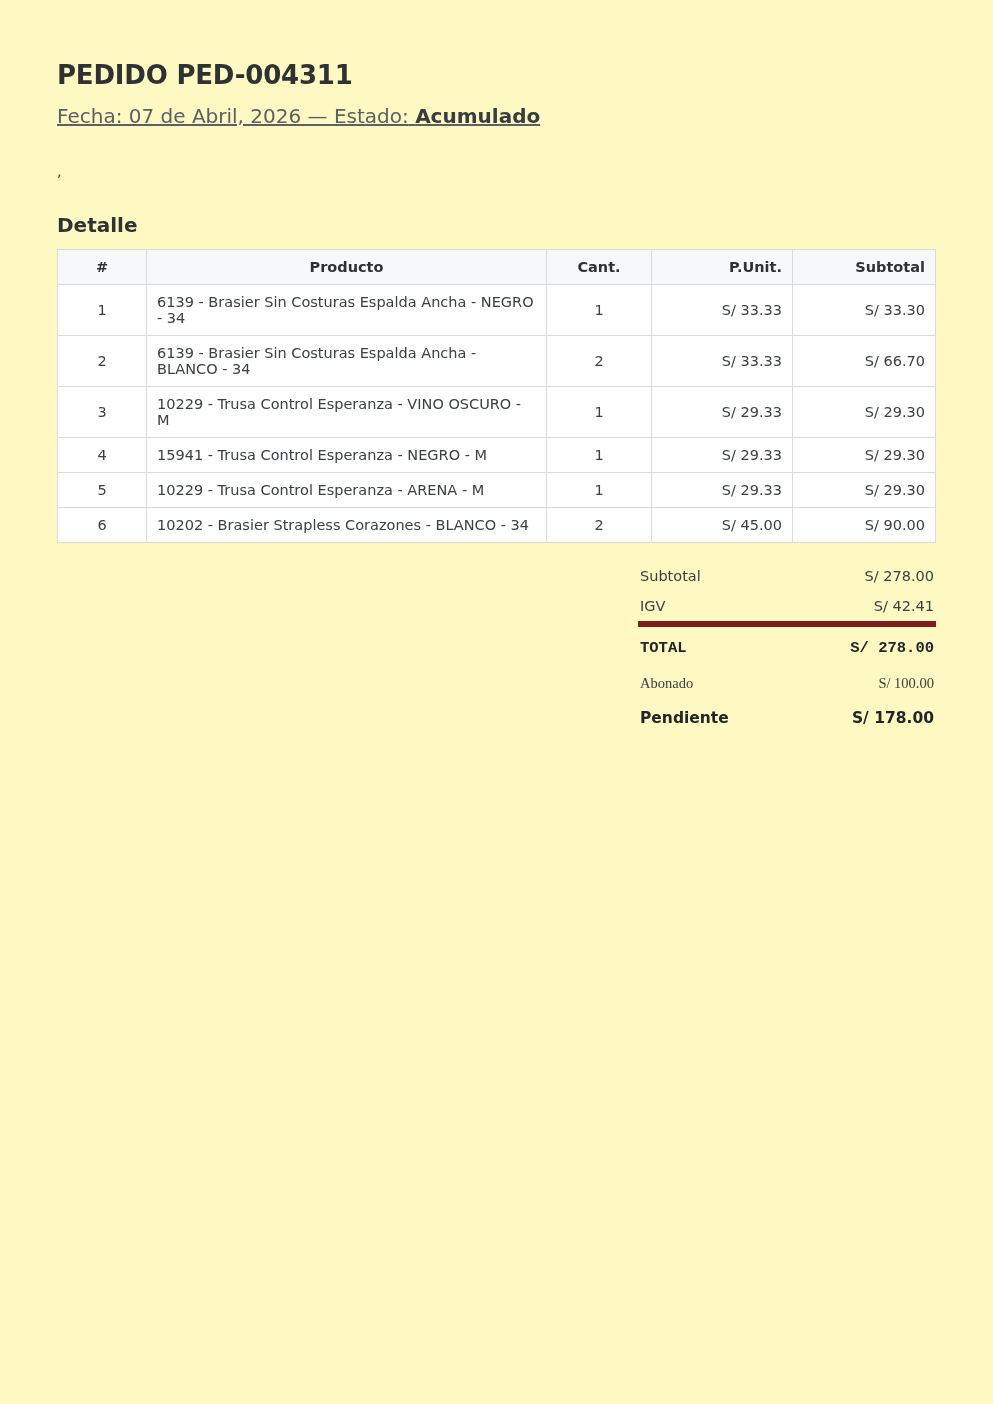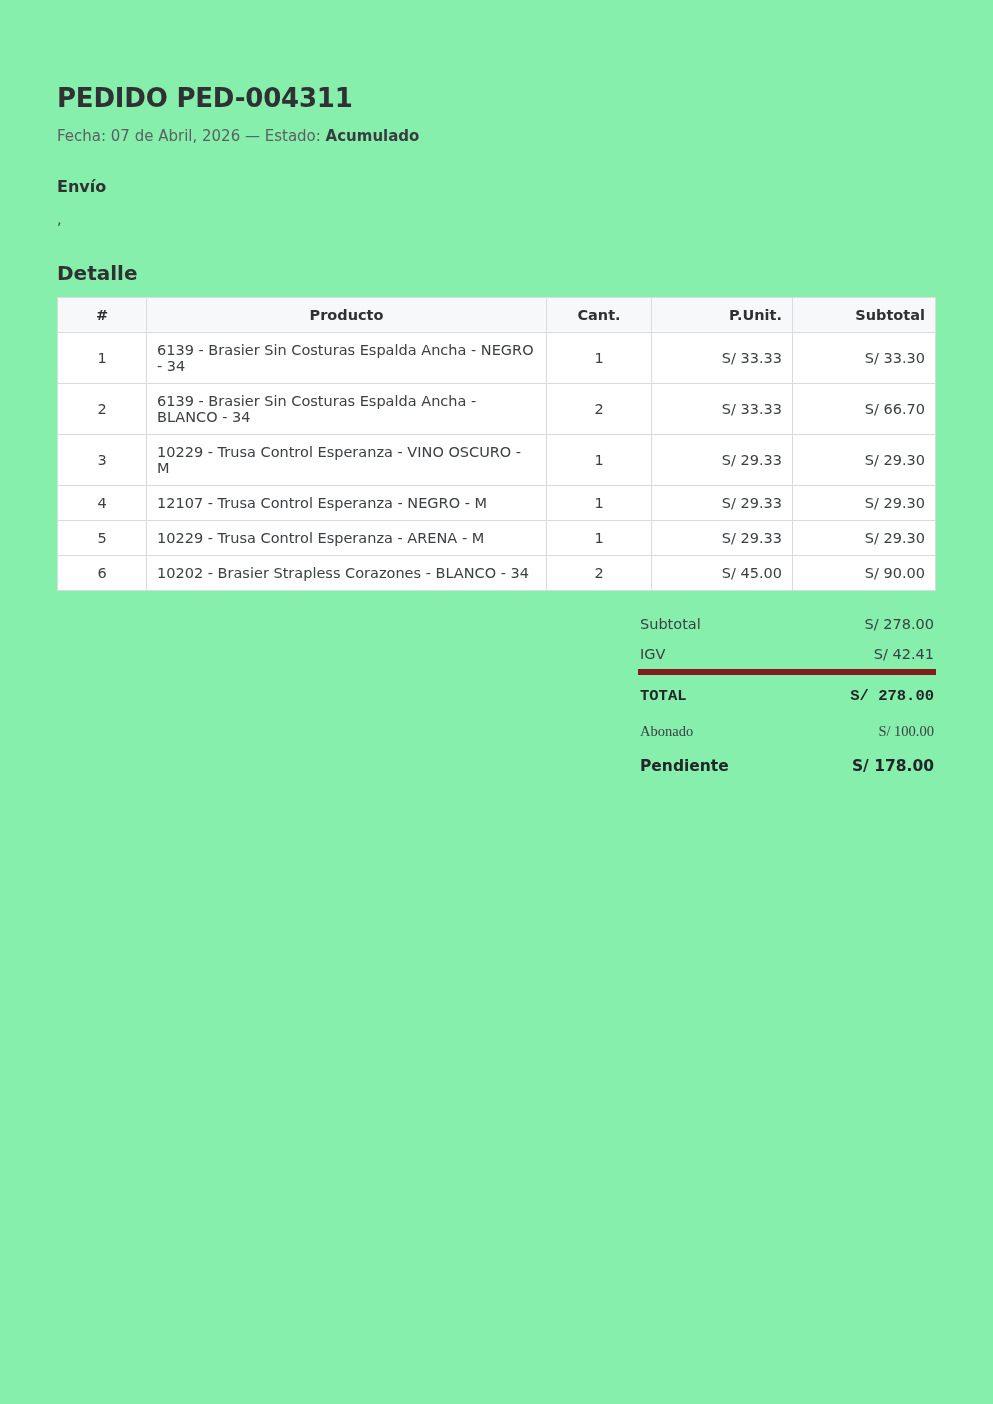--- a/index.html
+++ b/index.html
@@ -11,36 +11,37 @@
     width: 993px;
     min-height: 1404px;
     font-family: "DejaVu Sans", "Liberation Sans", sans-serif;
     color: #333333;
     -webkit-font-smoothing: antialiased;
   }
   .page {
     width: 993px;
     min-height: 1404px;
     box-sizing: border-box;
-    padding: 73px 57px 40px 57px;
-    background: #86efac;
+    padding: 50px 57px 40px 57px;
+    background: #fef9c3;
   }
 
   
   .doc-title {
     font-size: 26px;
     font-weight: bold;
     color: #2f3132;
     margin: 10px 0 0 0;
     letter-spacing: -0.2px;
   }
   .doc-meta {
-    font-size: 15px;
+    font-size: 20px;
     color: #5d6063;
     margin: 14px 0 0 0;
+    text-decoration: underline;
   }
   .doc-meta b {
     color: #3a3d40;
     font-weight: bold;
   }
 
   
   .info-row {
     display: flex;
     margin-top: 32px;
@@ -134,21 +135,20 @@
 
   <h1 class="doc-title">PEDIDO PED-004311</h1>
 
   <p class="doc-meta">
     <span>Fecha: 07 de Abril, 2026 — Estado:</span>
     <b>Acumulado</b>
   </p>
 
   <div class="info-row">
     <div class="info-col">
-      <div class="info-title">Envío</div>
       <div class="info-line">,</div>
     </div>
   </div>
 
   <div class="section-title">Detalle</div>
 
   <table class="detail">
     <thead>
       <tr>
         <th class="col-idx">#</th>
@@ -175,21 +175,21 @@
       </tr>
       <tr>
         <td class="col-idx">3</td>
         <td class="col-prod">10229 - Trusa Control Esperanza - VINO OSCURO - M</td>
         <td class="col-cant">1</td>
         <td class="col-punit">S/ 29.33</td>
         <td class="col-sub">S/ 29.30</td>
       </tr>
       <tr>
         <td class="col-idx">4</td>
-        <td class="col-prod">12107 - Trusa Control Esperanza - NEGRO - M</td>
+        <td class="col-prod">15941 - Trusa Control Esperanza - NEGRO - M</td>
         <td class="col-cant">1</td>
         <td class="col-punit">S/ 29.33</td>
         <td class="col-sub">S/ 29.30</td>
       </tr>
       <tr>
         <td class="col-idx">5</td>
         <td class="col-prod">10229 - Trusa Control Esperanza - ARENA - M</td>
         <td class="col-cant">1</td>
         <td class="col-punit">S/ 29.33</td>
         <td class="col-sub">S/ 29.30</td>

